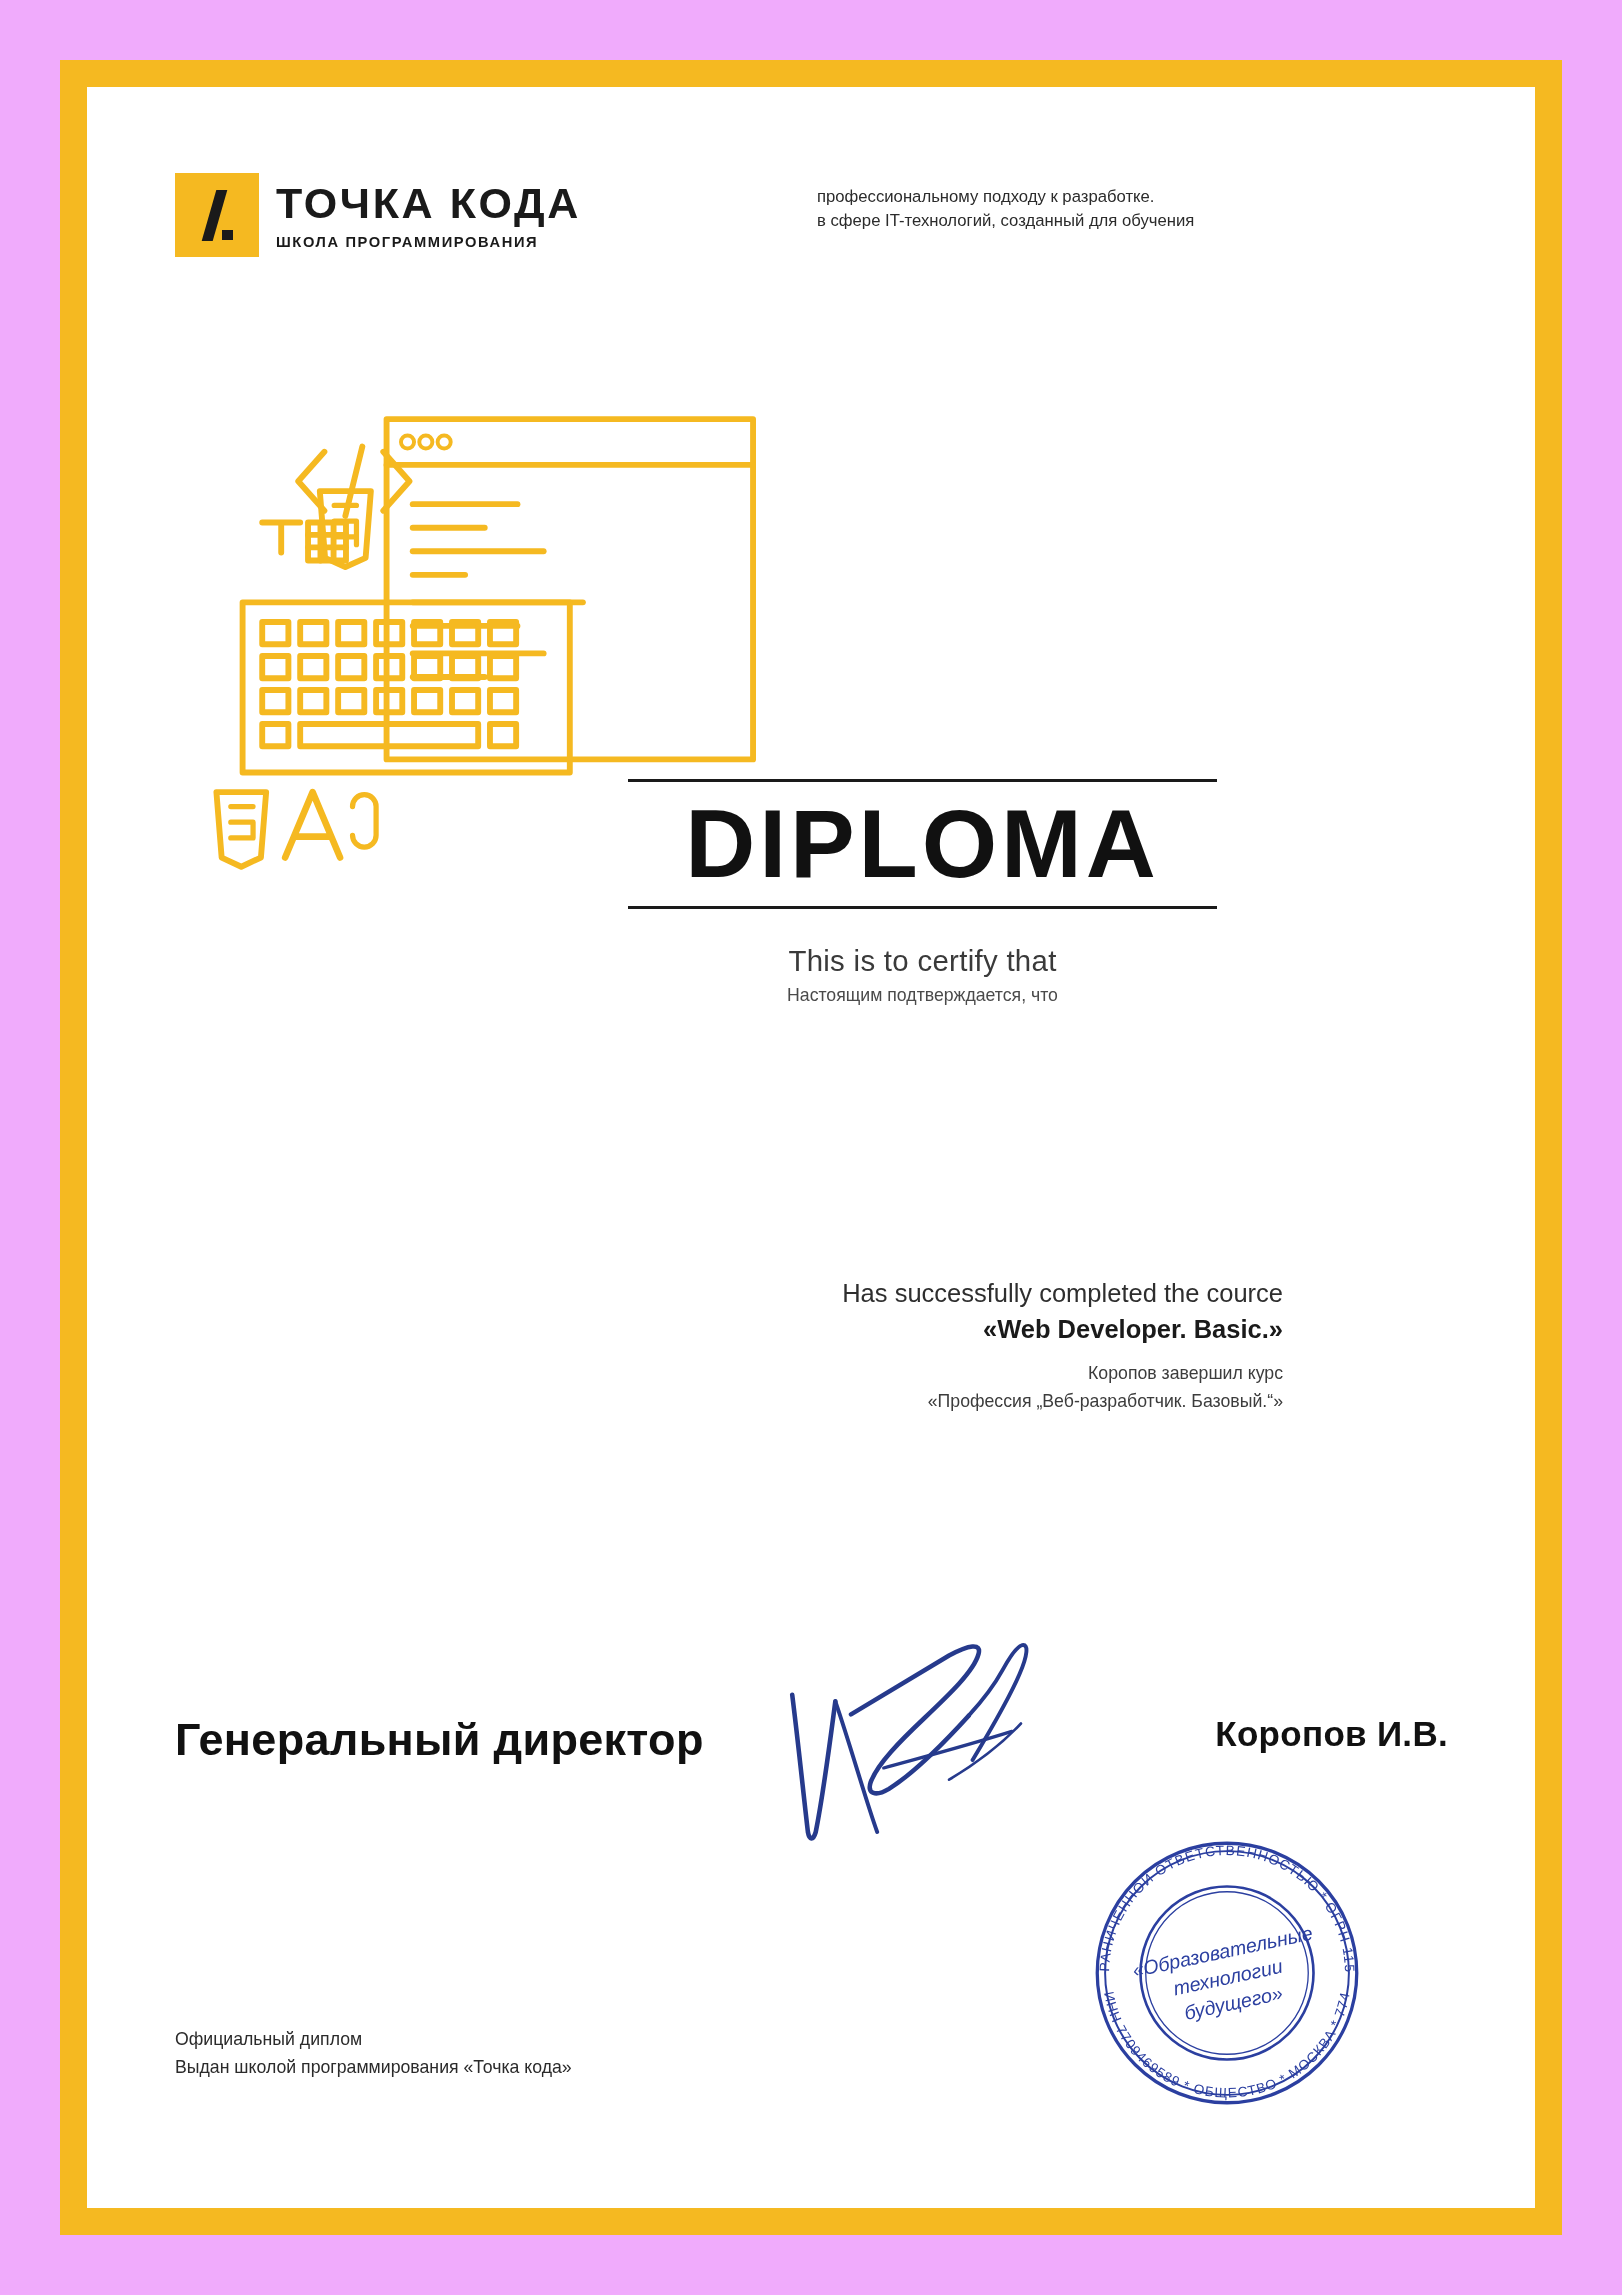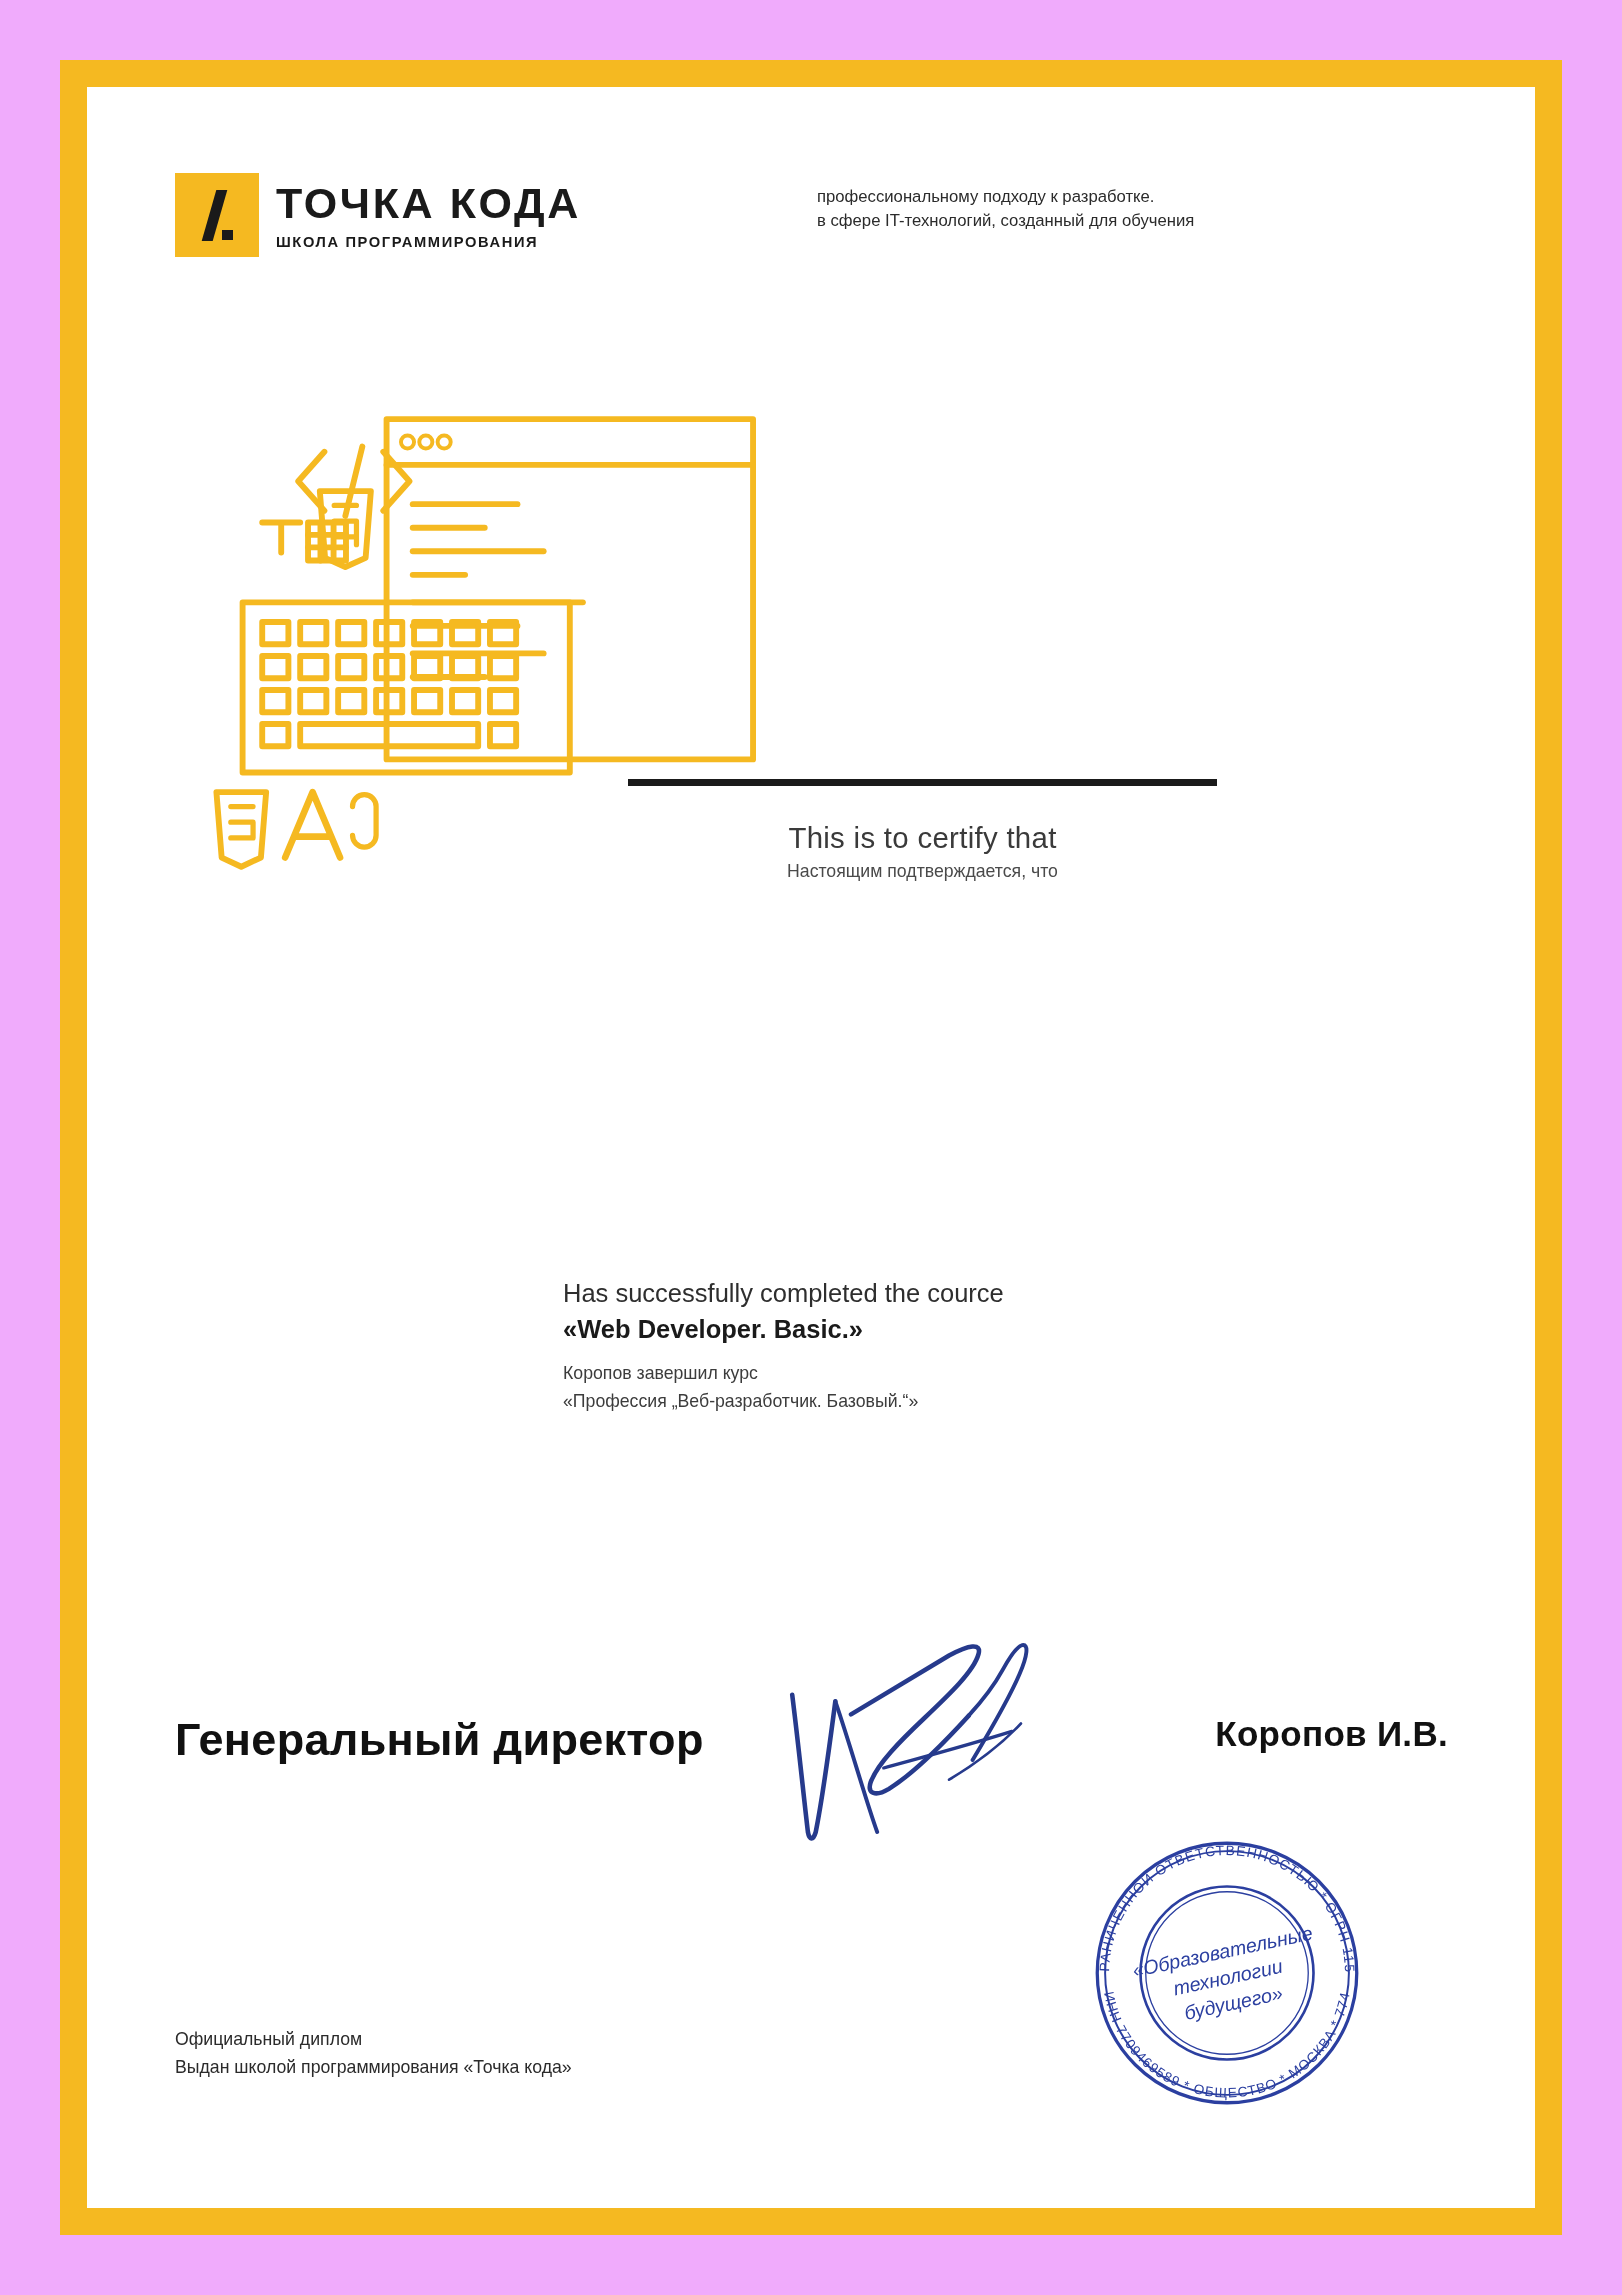--- a/index.html
+++ b/index.html
@@ -143,21 +143,21 @@
     color: #4a4a4a;
     margin-top: 6.5px;
   }
 
   
   .course-block {
     position: absolute;
     left: 563px;
     top: 1279px;
     width: 720px;
-    text-align: left;
+    text-align: right;
   }
   .course-en {
     font-size: 25.5px;
     color: #2e2e2e;
   }
   .course-en-name {
     font-size: 25.5px;
     font-weight: bold;
     color: #1a1a1a;
     margin-top: 6.5px;
@@ -316,20 +316,21 @@
           <path d="M165 690 l42 -100 l42 100 M180 658 h54" stroke-width="10"></path>
           <path d="M268 612 a18 18 0 1 1 36 0 v44 M268 656 a18 18 0 0 0 36 0" stroke-width="8"></path>
         </g>
 
       </g>
     </svg>
   </div>
 
   <div class="diploma-block">
     <div class="rule"></div>
+    <div class="diploma-word">DIPLOMA</div>
     <div class="rule"></div>
     <div class="certify-en">This is to certify that</div>
     <div class="certify-ru">Настоящим подтверждается, что</div>
   </div>
 
   <div class="course-block">
     <div class="course-en">Has successfully completed the cource</div>
     <div class="course-en-name">«Web Developer. Basic.»</div>
     <div class="course-ru">Коропов завершил курс</div>
     <div class="course-ru" style="margin-top:2.6px">«Профессия „Веб-разработчик. Базовый.“»</div>

